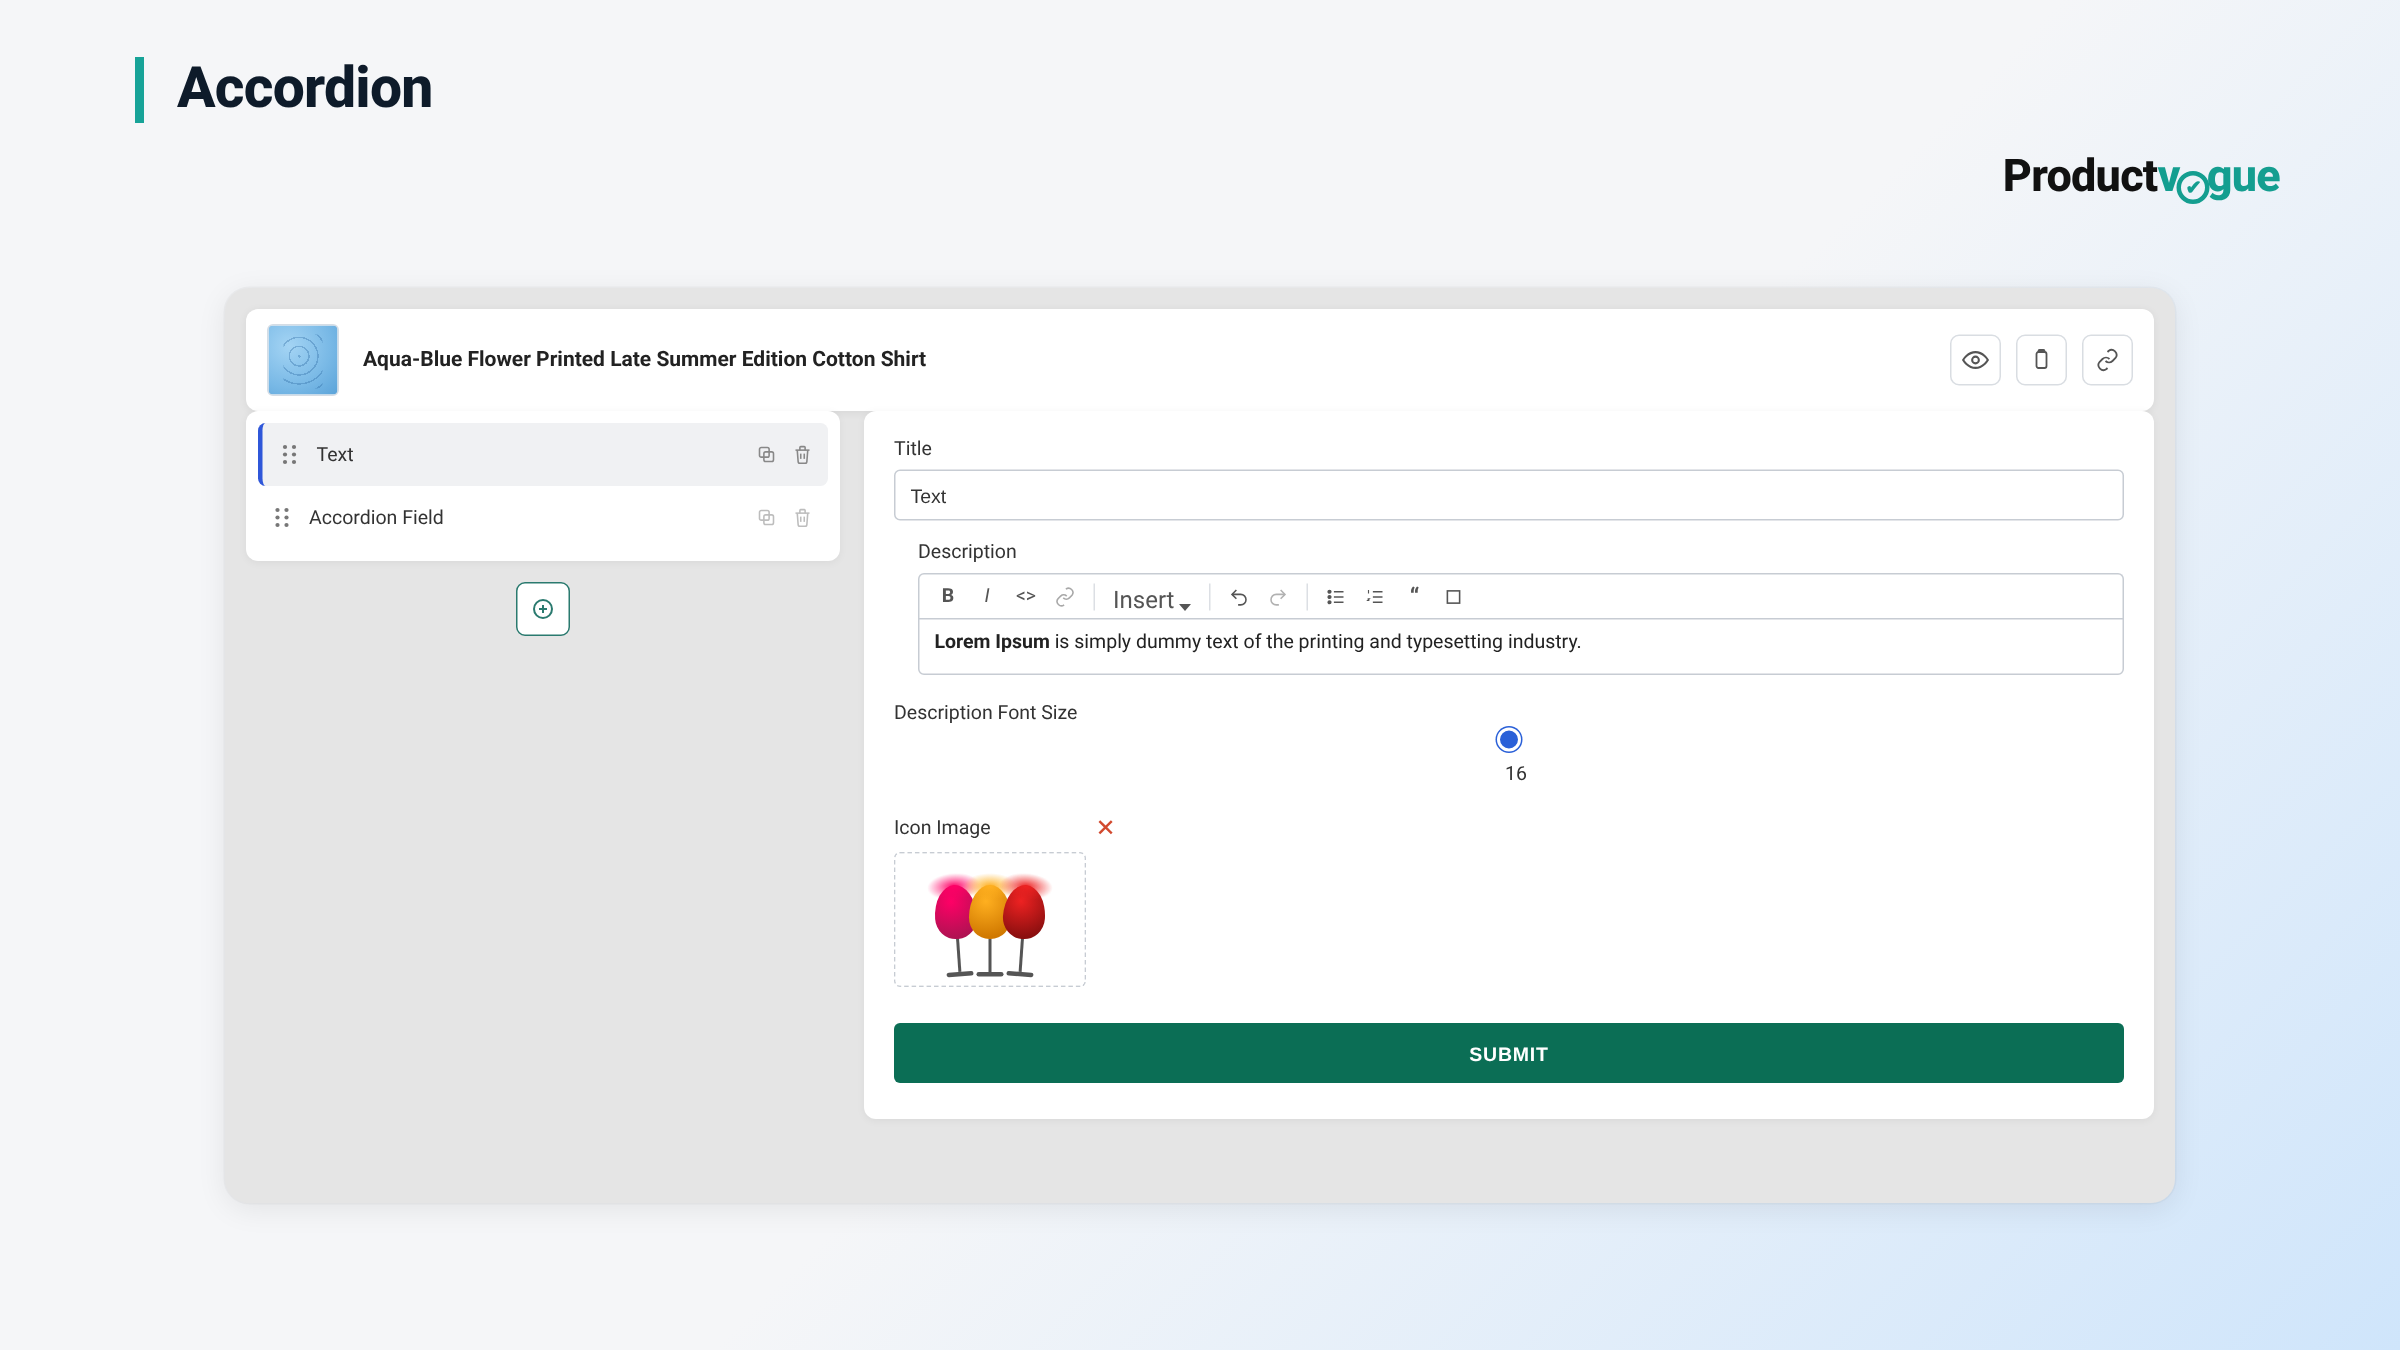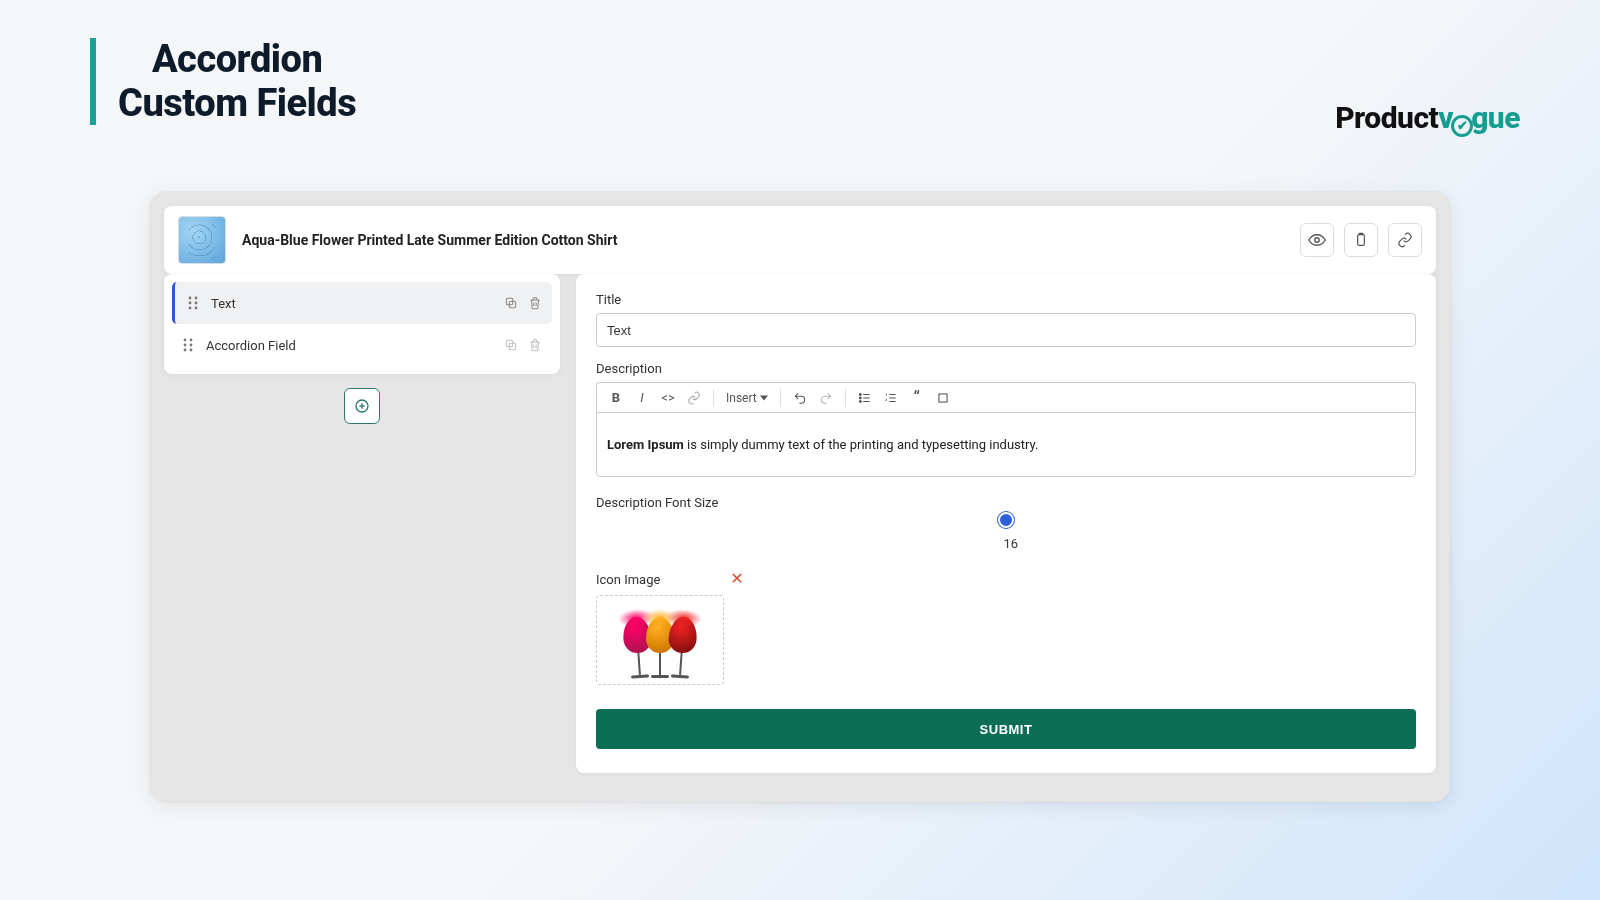--- a/index.html
+++ b/index.html
@@ -160,20 +160,21 @@
     border: 1px solid #c7ccd3;
     border-radius: 4px;
     padding: 0 10px;
     font-size: 13px;
     color:#333;
     outline: none;
   }
 
   .rte {
     margin-top: 14px;
+    margin-left: 16px;
   }
   .rte-toolbar {
     border: 1px solid #c7ccd3;
     border-bottom: none;
     border-radius: 4px 4px 0 0;
     height: 30px;
     display:flex;
     align-items:center;
     padding: 0 8px;
     gap: 4px;
@@ -181,26 +182,26 @@
     font-size:13px;
     color:#555;
   }
   .tb-btn {
     min-width: 22px; height:22px;
     display:flex; align-items:center; justify-content:center;
     border-radius:3px; cursor:pointer;
     padding: 0 2px;
   }
   .tb-sep { width:1px; height:18px; background:#dcdfe4; margin:0 4px; }
-  .tb-insert { font-size:12px; display:flex; align-items:center; gap:3px; padding:0 4px; }
+  .tb-insert { font-size:16px; display:flex; align-items:flex-end; gap:3px; padding:0 4px; }
   .rte-body {
     border: 1px solid #c7ccd3;
     border-radius: 0 0 4px 4px;
     min-height: 38px;
-    padding: 24px 10px;
+    padding: 8px 10px;
     font-size: 13px;
     color:#222;
   }
   .rte-body b { font-weight:700; }
 
   .slider-block { margin-top: 18px; }
   .slider-row { display:flex; align-items:center; gap:16px; margin-top:10px;flex-direction:column; }
   .slider {
     flex:1; height:6px; position:relative;
     border-radius:6px;
@@ -273,21 +274,20 @@
   }
 
   svg { display:block; }
 </style>
 </head>
 <body>
 
 <div class="page-header">
   <h1>
     <span>Accordion</span><br>
-    <span>Custom Fields</span>
   </h1>
 </div>
 
 <div class="brand">
   <span>Product</span><span class="vogue"><span>v</span><span class="o-mark">✔</span><span>gue</span></span>
 </div>
 
 <div class="app-card">
 
   <div class="product-bar">

